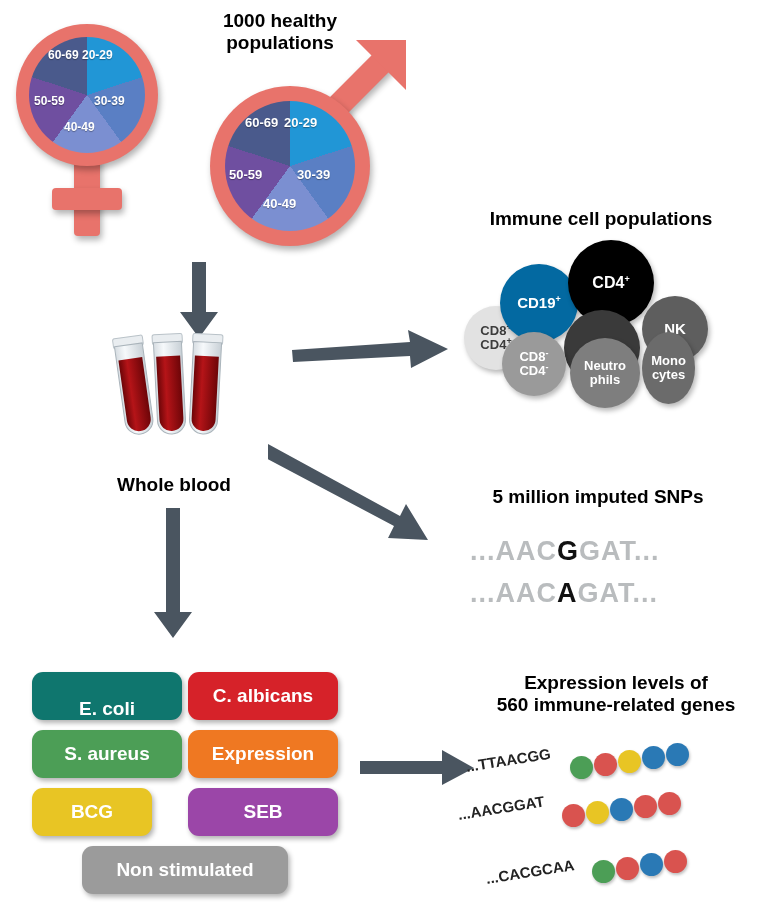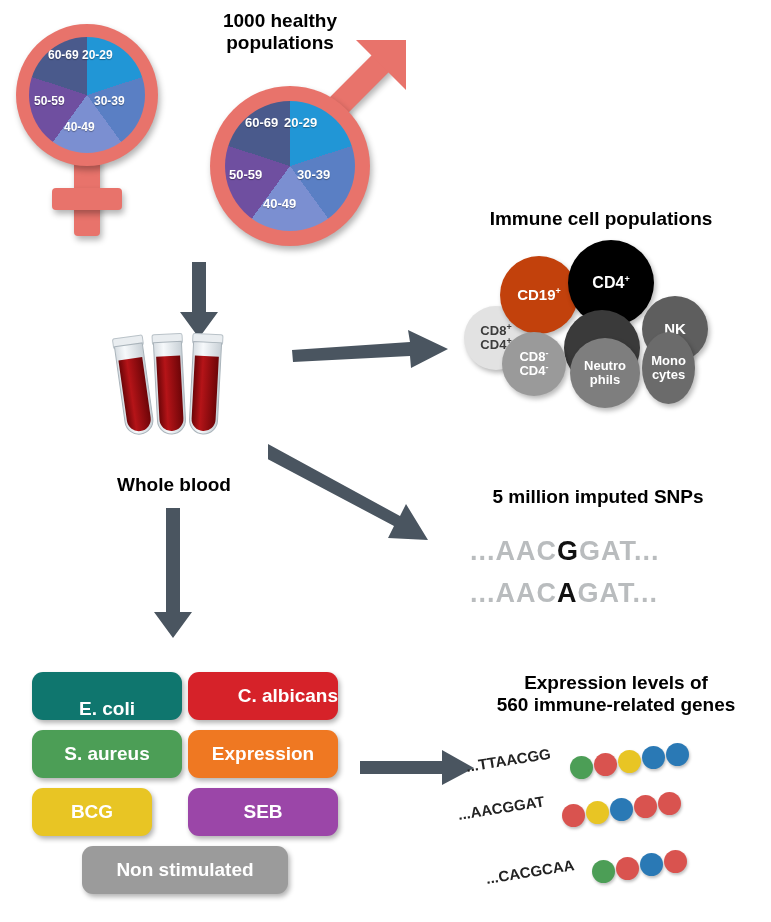--- a/index.html
+++ b/index.html
@@ -208,21 +208,21 @@
       <path d="M0,22 L118,14 L116,2 L156,21 L119,40 L118,28 L1,34 Z" fill="#4a5560"></path>
     </svg>
   </div>
 
   <div class="abs heading" style="left:446px;top:208px;width:310px;">Immune cell populations</div>
 
   <div class="abs" style="left:452px;top:238px;width:300px;height:172px;">
     <div class="cell" style="left:12px;top:68px;width:64px;height:64px;background:#e2e2e2;color:#3c3c3c;font-size:13px;">
       <span>CD8<sup>+</sup><br>CD4<sup>+</sup></span>
     </div>
-    <div class="cell" style="left:48px;top:18px;width:78px;height:78px;background:#c2410c;font-size:15px;">
+    <div class="cell" style="left:48px;top:26px;width:78px;height:78px;background:#0369a1;font-size:15px;">
       <span>CD19<sup>+</sup></span>
     </div>
     <div class="cell" style="left:116px;top:2px;width:86px;height:86px;background:#000000;font-size:16px;">
       <span>CD4<sup>+</sup></span>
     </div>
     <div class="cell" style="left:112px;top:72px;width:76px;height:76px;background:#3a3a3a;font-size:15px;">
       <span>CD8<sup>+</sup></span>
     </div>
     <div class="cell" style="left:190px;top:58px;width:66px;height:66px;background:#5e5e5e;font-size:15px;">
       <span>NK</span>
@@ -256,21 +256,21 @@
   <div class="abs arrow" style="left:152px;top:508px;">
     <svg width="42" height="132" viewBox="0 0 42 132">
       <path d="M14,0 L28,0 L28,104 L40,104 L21,130 L2,104 L14,104 Z" fill="#4a5560"></path>
     </svg>
   </div>
 
   <div class="abs" style="left:30px;top:672px;width:310px;height:220px;">
     <div class="stim" style="left:2px;top:0px;width:150px;height:48px;background:#0f766e;align-items:flex-end;">
       <span>E. coli</span>
     </div>
-    <div class="stim" style="left:158px;top:0px;width:150px;height:48px;background:#d62229;justify-content:flex-end;">
+    <div class="stim" style="left:158px;top:0px;width:150px;height:48px;background:#d62229;">
       <span>C. albicans</span>
     </div>
     <div class="stim" style="left:2px;top:58px;width:150px;height:48px;background:#4c9e56;">
       <span>S. aureus</span>
     </div>
     <div class="stim" style="left:158px;top:58px;width:150px;height:48px;background:#ef7822;">
       <span>Expression</span>
     </div>
     <div class="stim" style="left:2px;top:116px;width:120px;height:48px;background:#e8c524;">
       <span>BCG</span>

